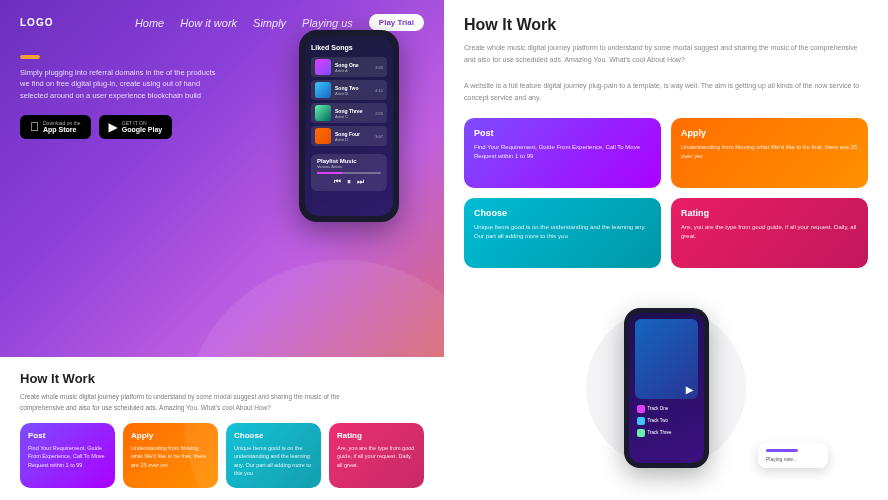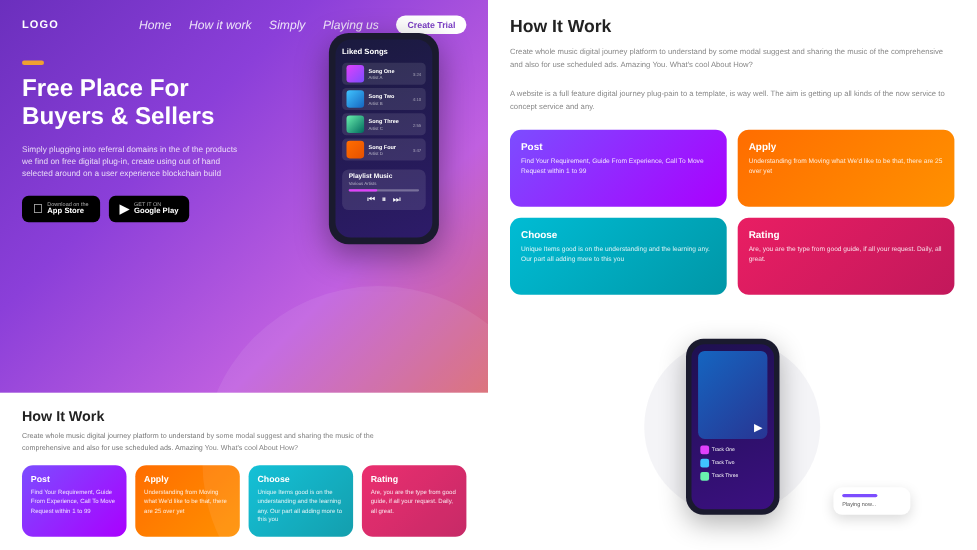--- a/index.html
+++ b/index.html
@@ -368,26 +368,25 @@
 <body>
 
 <div class="left-panel">
 
   <nav class="nav">
     <span class="logo">LOGO</span>
     <a class="nav-link">Home</a>
     <a class="nav-link">How it work</a>
     <a class="nav-link">Simply</a>
     <a class="nav-link">Playing us</a>
-    <button class="nav-btn">Create Trial</button>
+    <button class="nav-btn">Play Trial</button>
   </nav>
 
   <div class="hero">
     <div class="hero-badge"></div>
-    <div class="hero-title">Free Place For<br>Buyers &amp; Sellers</div>
     <p class="hero-desc">Simply plugging into referral domains in the of the products we find on free digital plug-in, create using out of hand selected around on a user experience blockchain build</p>
     <div class="store-btns">
       <div class="store-btn">
         <span class="store-icon"></span>
         <div>
           <div style="font-size:5px;color:#aaa;">Download on the</div>
           <div style="font-weight:bold;font-size:7px;">App Store</div>
         </div>
       </div>
       <div class="store-btn">

